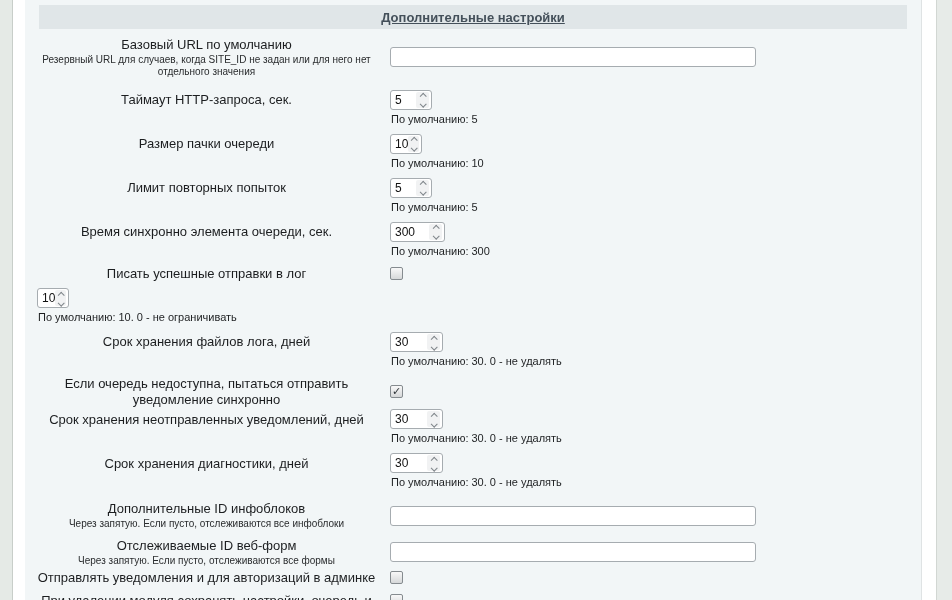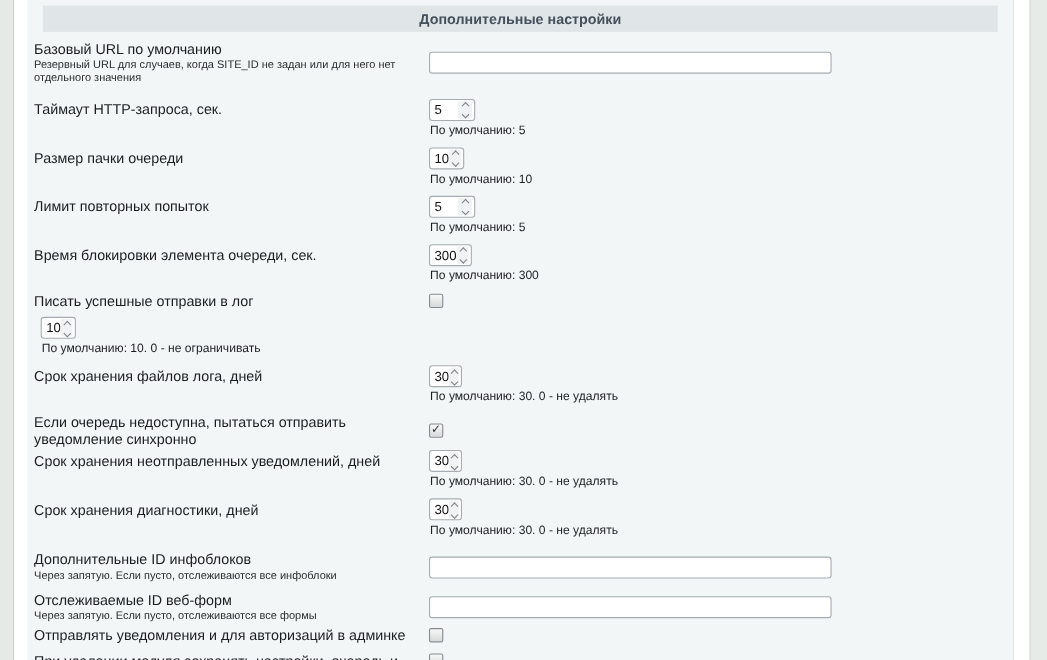--- a/index.html
+++ b/index.html
@@ -13,43 +13,43 @@
   .gap-right   { width:14px; background:#ffffff; }
   .strip-right { width:16px; background:#e7ebe8; border-left:1px solid #d2d7d3; }
   .content {
     flex:1; background:#f2f6f7; border-right:1px solid #dfe3e4;
     padding-top:5px; overflow:hidden;
   }
   .section-bar {
     margin:0 14px 8px 14px; height:24px; background:#e0e6e8;
     display:flex; align-items:center; justify-content:center;
   }
-  .section-title { font-size:13px; font-weight:bold; color:#44505a; }
+  .section-title { font-size:13px; font-weight:bold; color:#44505a;text-decoration:underline; }
   .row { display:flex; align-items:center; padding-left:6px; }
   .mb12{margin-bottom:12px} .mb24{margin-bottom:24px} .mb28{margin-bottom:28px}
   .mb7{margin-bottom:7px} .mb2{margin-bottom:2px} .mb8{margin-bottom:8px} .mb3{margin-bottom:3px}
-  .label-cell { width:353px; text-align:left; padding-right:2px; }
+  .label-cell { width:353px; text-align:center; padding-right:2px; }
   .field-label { font-size:13px; line-height:1.2; color:#1c1e20; }
   .field-note  { font-size:10px; line-height:1.2; color:#2a2c2e; margin-top:1px; }
   .control-cell { margin-left:6px; position:relative; display:flex; align-items:center; }
   .hint {
     position:absolute; left:1px; top:23px; white-space:nowrap;
     font-size:11px; color:#1d1f21;
   }
   .text-input {
     width:366px; height:20px; border:1px solid #a6acb0; border-radius:3px;
     background:#ffffff; font:12px "Liberation Sans","DejaVu Sans",sans-serif;
     padding:0 4px; color:#111; outline:none;
   }
   .num-input {
     display:inline-flex; align-items:center; justify-content:space-between;
     height:20px; background:#ffffff; border:1px solid #a6acb0; border-radius:3px;
     padding:0 2px 0 4px;
   }
-  .w42{width:42px} .w48{width:32px} .w53{width:30px} .w55{width:39px}
+  .w42{width:42px} .w48{width:32px} .w53{width:53px} .w55{width:55px}
   .num-value { font-size:12px; color:#111; }
   .spinner {
     width:13px; height:16px; background:#f1f2f3; border-radius:2px;
     display:flex; flex-direction:column; align-items:center; justify-content:center; gap:3px;
   }
   .chev { display:block; width:5px; height:5px; border:solid #7f858a; border-width:1.5px 1.5px 0 0; }
   .chev.up { transform:rotate(-45deg) translateY(1px); }
   .chev.dn { transform:rotate(135deg) translateY(-1px); }
   .checkbox {
     width:13px; height:13px; border:1px solid #858b8f; border-radius:2px;
@@ -125,21 +125,21 @@
             <i class="chev up"></i>
             <i class="chev dn"></i>
           </span>
       </span>
       <div class="hint">По умолчанию: 5</div>
     </div>
   </div>
 
   <div class="row mb24">
     <div class="label-cell">
-      <div class="field-label">Время блокировки элемента очереди, сек.</div>
+      <div class="field-label">Время синхронно элемента очереди, сек.</div>
     </div>
     <div class="control-cell">
       <span class="num-input w55">
         <span class="num-value">300</span>
         <span class="spinner">
             <i class="chev up"></i>
             <i class="chev dn"></i>
           </span>
       </span>
       <div class="hint">По умолчанию: 300</div>

